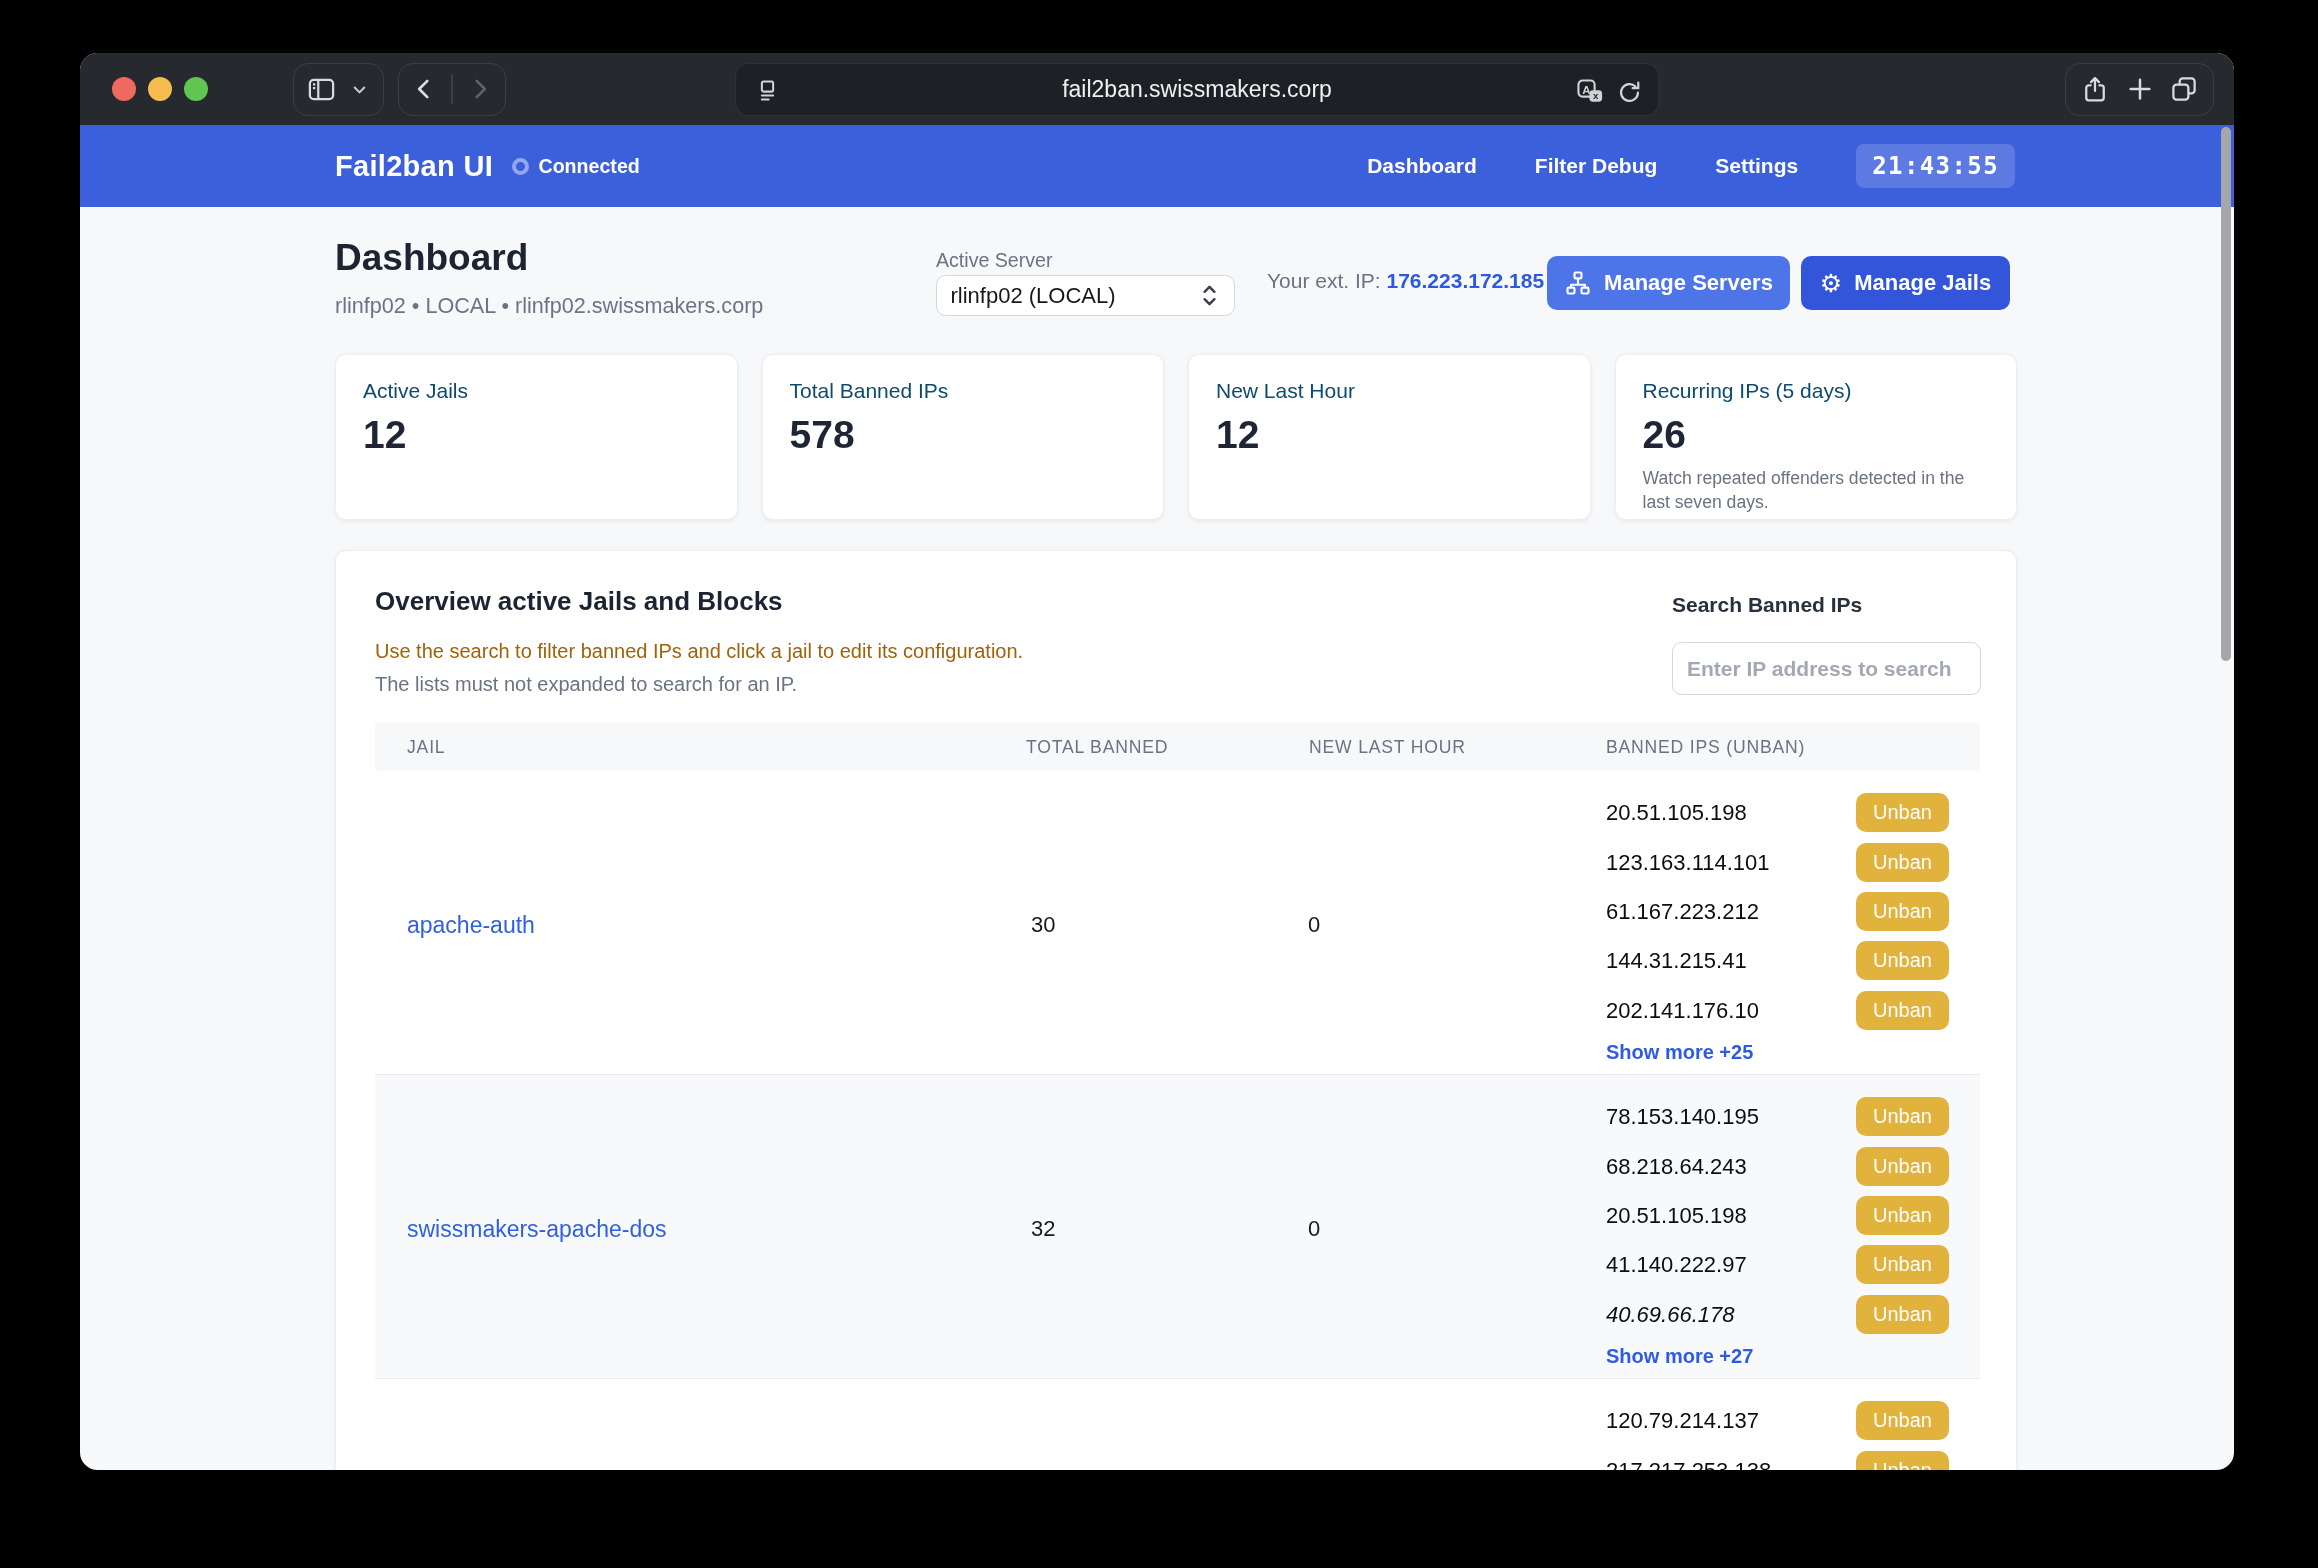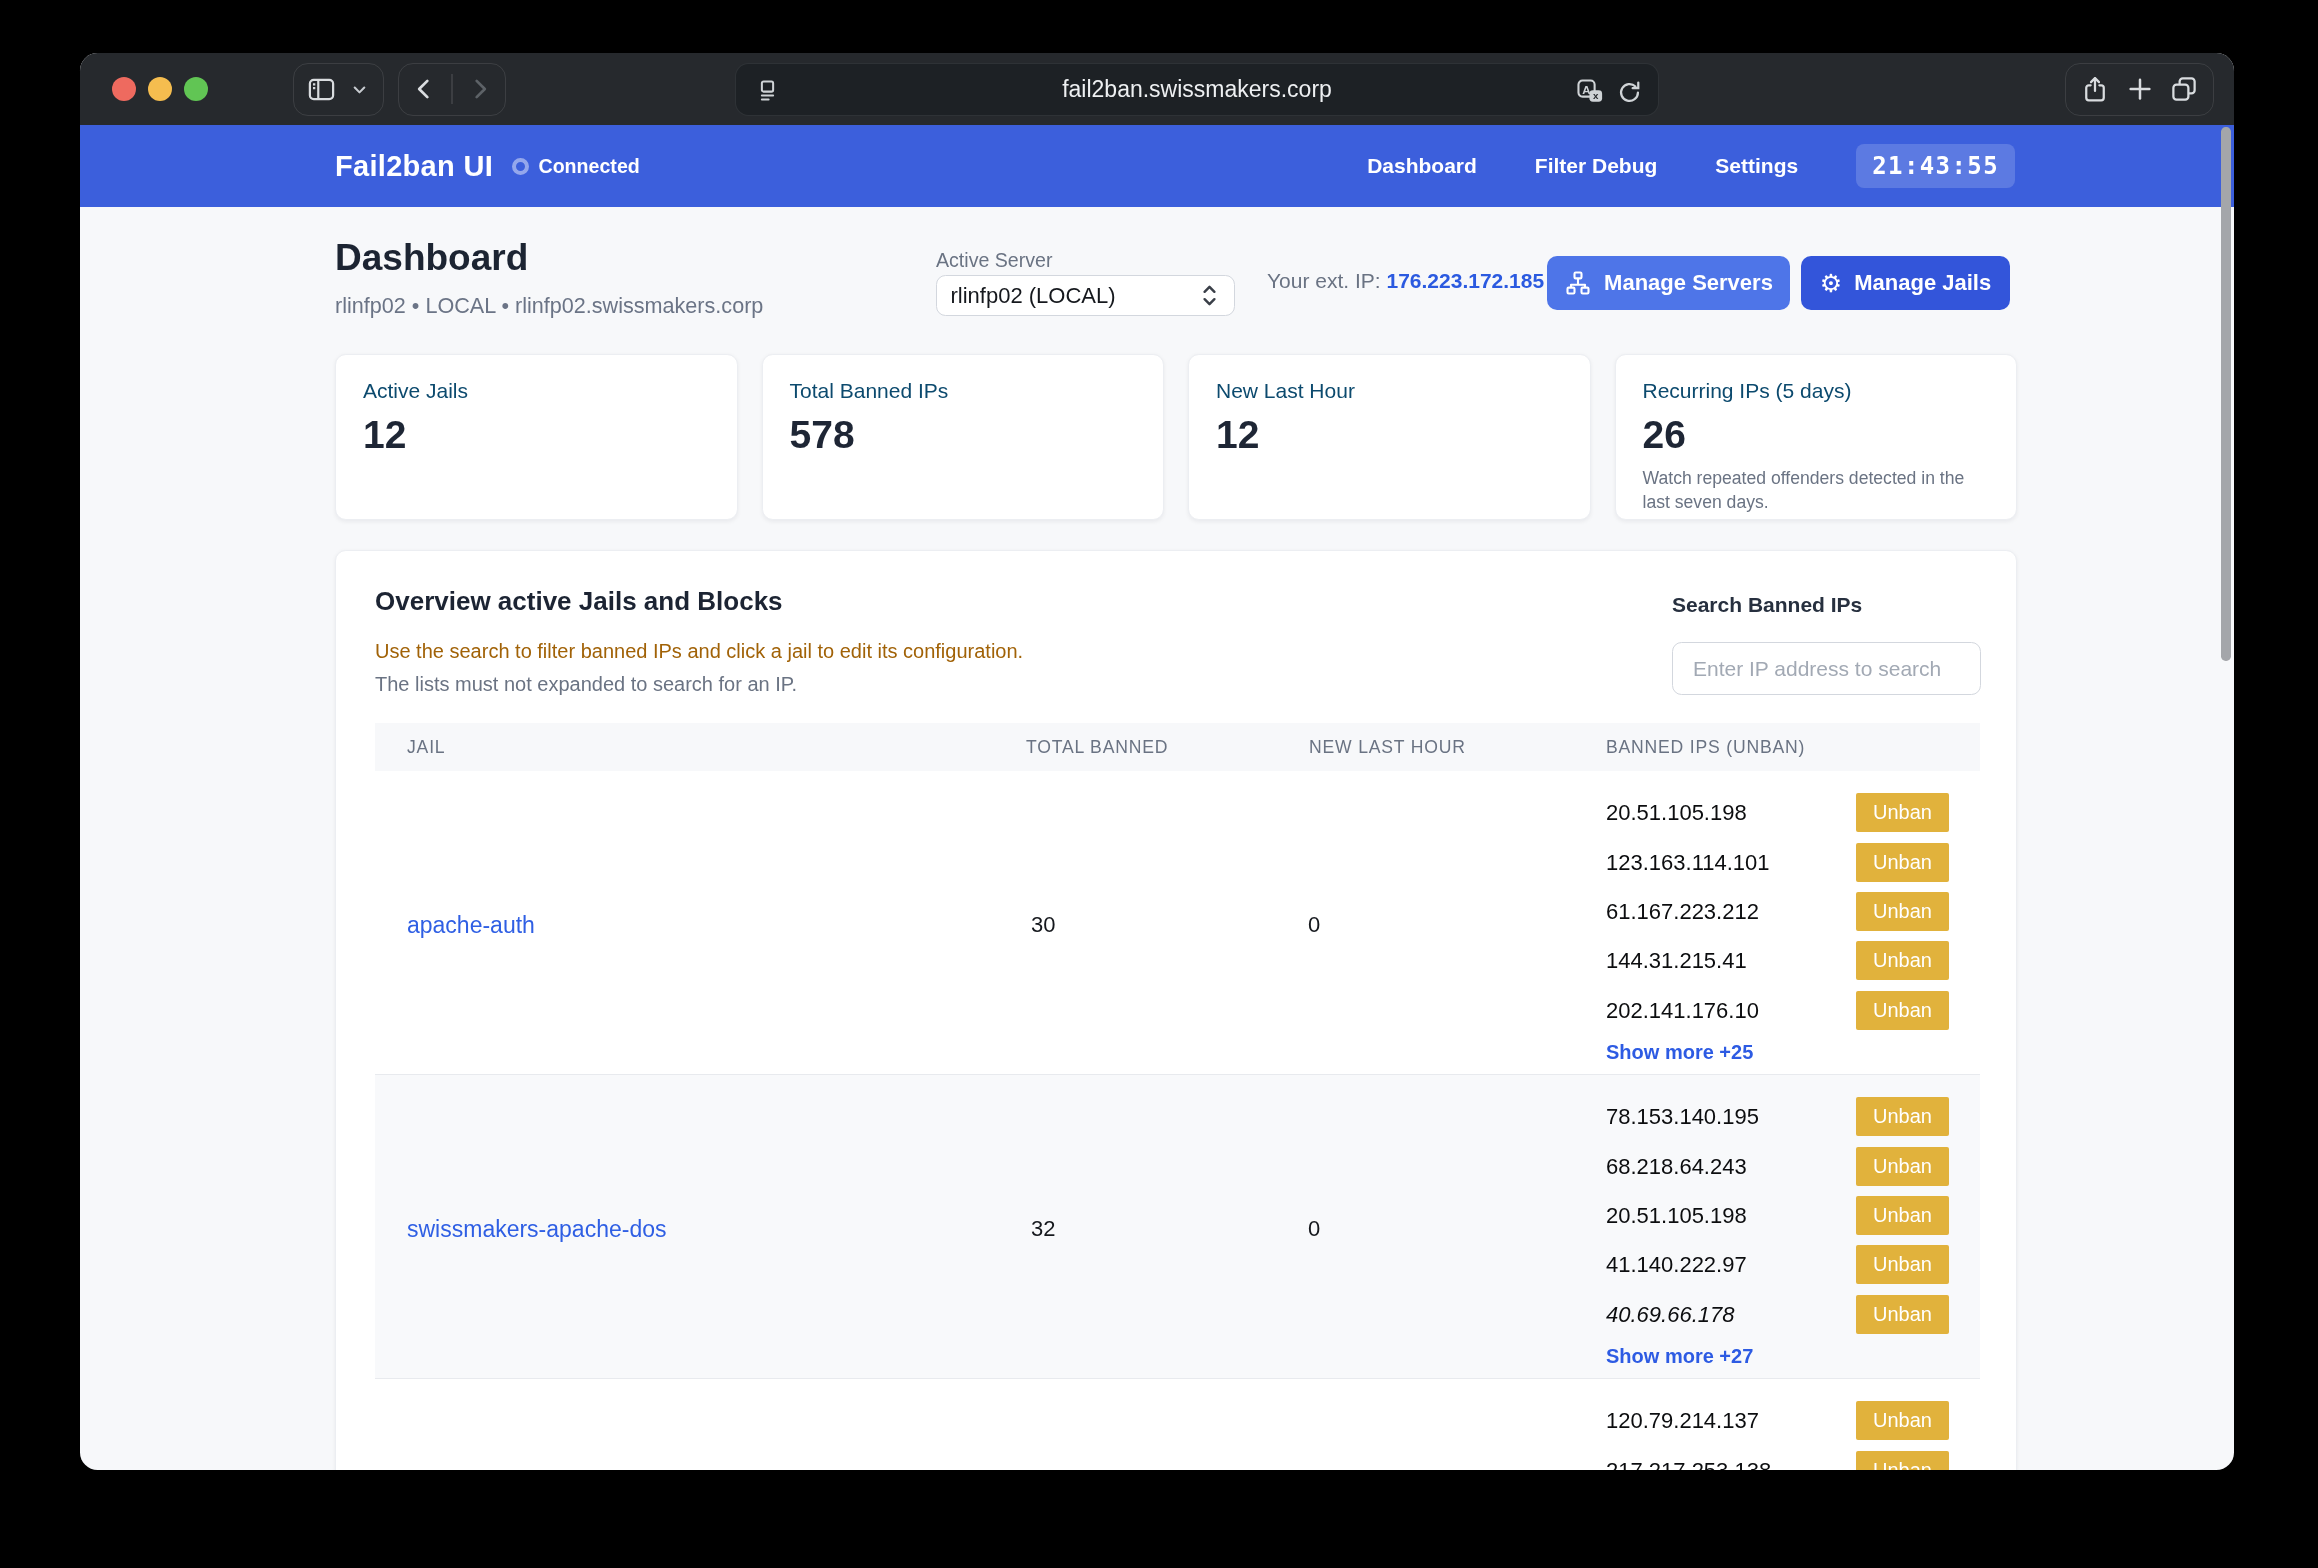--- a/index.html
+++ b/index.html
@@ -74,37 +74,37 @@
   .card-value { font-size:39px; font-weight:700; color:#1e2635; margin-top:9.5px; }
   .card-desc { font-size:17.6px; color:#6a7383; line-height:1.35; margin-top:10.8px; }
 
   .panel { left:255px; top:343px; width:1682px; height:1149px; background:#fff;
     border:0.7px solid #eceef2; border-radius:10.8px; box-shadow:0 1.4px 4px rgba(16,24,40,0.06); }
   .ov-title { left:39px; top:35px; font-size:26px; font-weight:700; color:#1c2433; }
   .ov-d1 { left:39px; top:89px; font-size:20px; color:#a16207; }
   .ov-d2 { left:39px; top:122px; font-size:20px; color:#6a7383; }
   .search-label { left:1336px; top:42px; font-size:21px; font-weight:700; color:#27303f; }
   .search-input { left:1336px; top:91px; width:309px; height:53px; border:1.4px solid #d3d7de;
-    border-radius:9.5px; font-size:21px; color:#15181d; padding:0 20px; outline:none;
-    font-family:inherit; background:#fff; }
+    border-radius:9.5px; font-size:21px; color:#15181d; padding:0 14px; outline:none;
+    font-family:inherit; background:#fff;font-weight:bold; }
   .search-input::placeholder { color:#a2a9b4; }
 
   .table { left:39px; top:172px; width:1605px; }
   .thead { position:absolute; left:0; top:0; width:1605px; height:48px; background:#f7f8fa; }
   .th { position:absolute; top:0; height:48px; display:flex; align-items:center;
     font-size:17.6px; font-weight:500; color:#6a7383; letter-spacing:0.8px; text-transform:uppercase; }
   .trow { position:absolute; left:0; width:1605px; height:304px; border-bottom:1.4px solid #e8eaee; }
   .row-alt { background:#f8f9fb; }
   .jail { position:absolute; left:32px; top:141px; font-size:23px; color:#2f5fe4;
     text-decoration:none; cursor:pointer; }
   .num { position:absolute; font-size:22px; color:#15181d; top:141px; }
   .iprow { position:absolute; left:1231px; height:39px; display:flex; align-items:center; }
   .ip { font-size:22px; color:#0c0d0f; }
   .unban { position:absolute; width:93px; height:39px; left:1481px; background:#e1b23c;
-    border:none; border-radius:2px; color:#fff; font-size:20px; font-weight:500;
+    border:none; border-radius:10px; color:#fff; font-size:20px; font-weight:500;
     cursor:pointer; font-family:inherit; }
   .showmore { position:absolute; left:1231px; font-size:20px; font-weight:700;
     color:#2d5be3; cursor:pointer; text-decoration:none; }
   svg { display:block; }
 </style>
 </head>
 <body>
 
 <div class="window">
 

